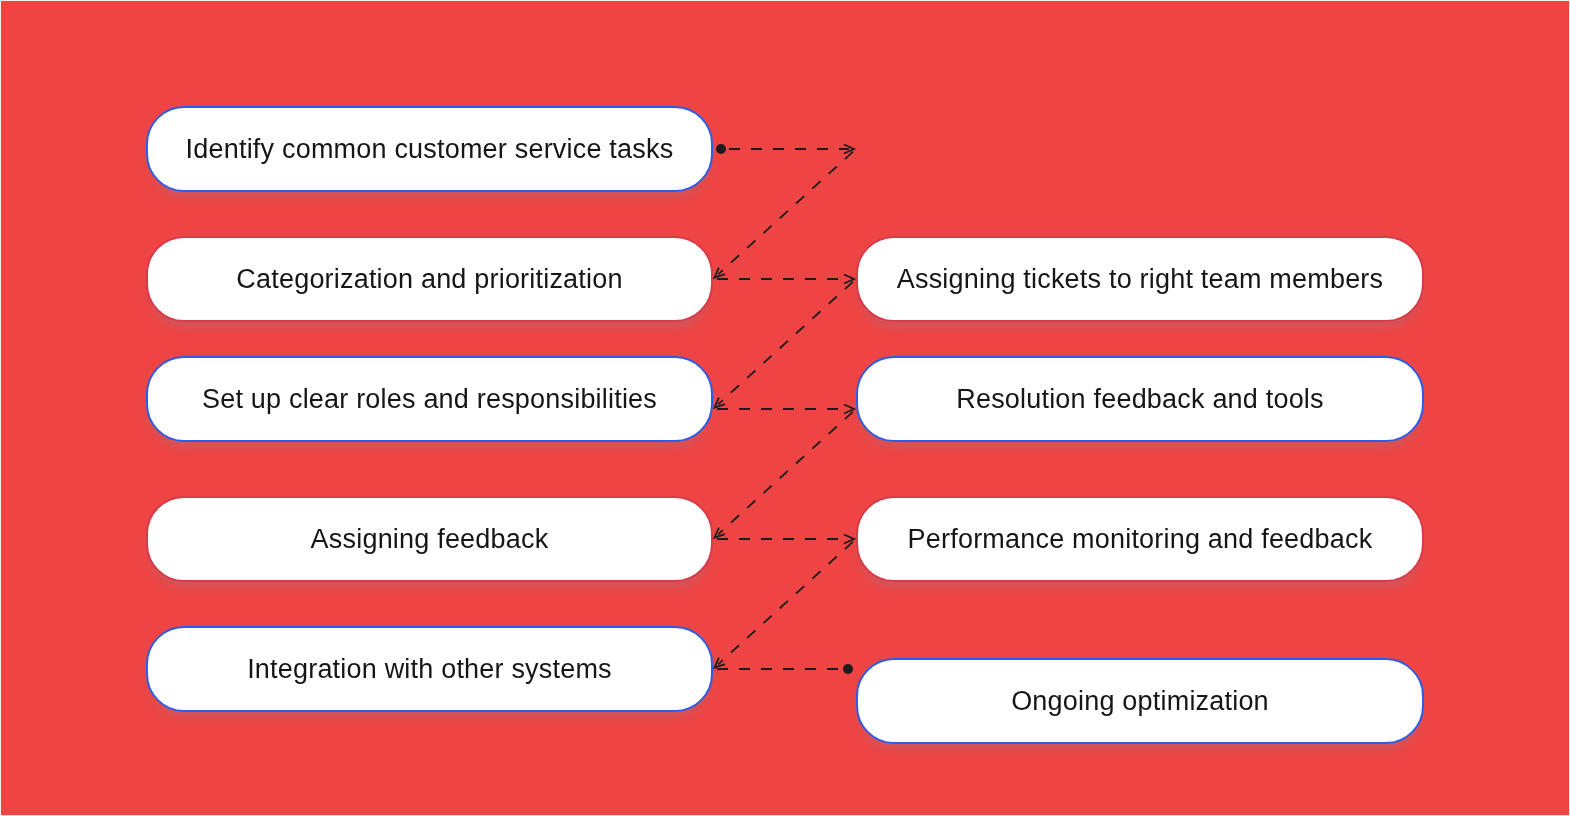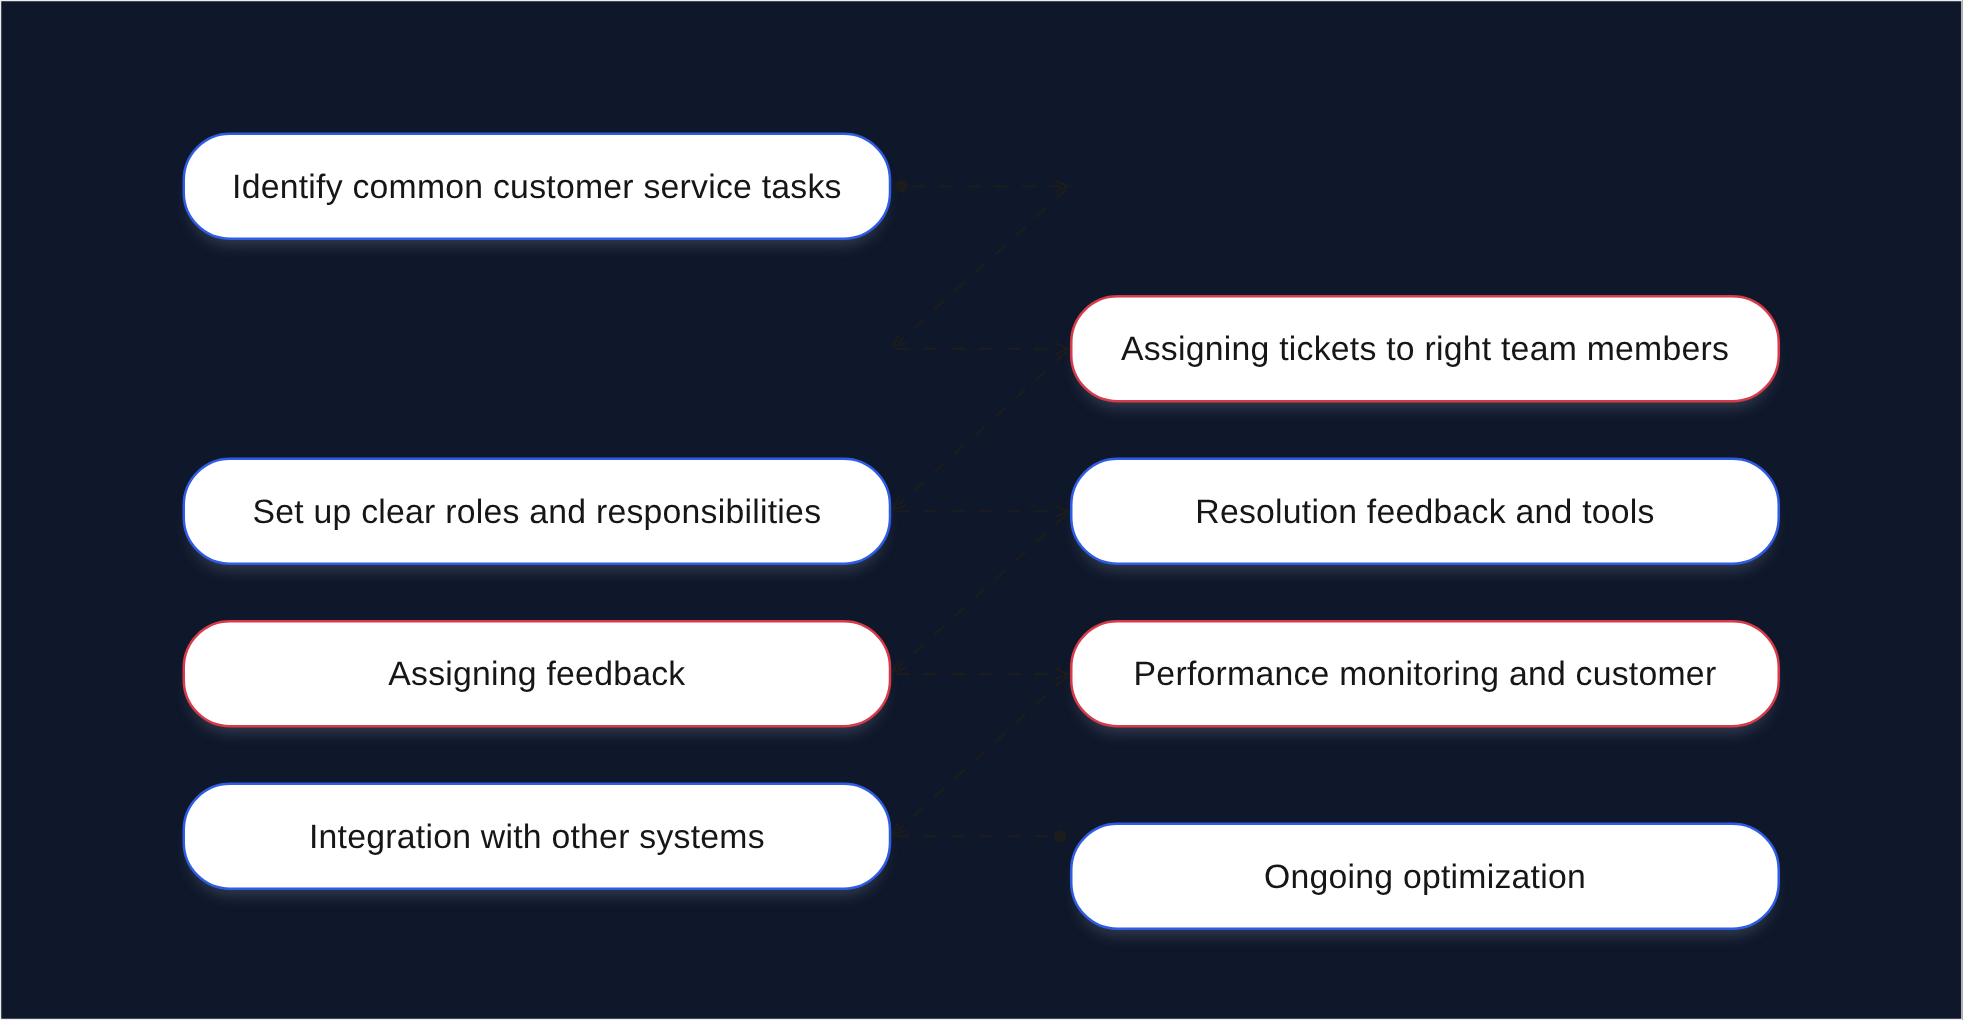--- a/index.html
+++ b/index.html
@@ -1,19 +1,19 @@
 <!DOCTYPE html>
 <html><head>
 <meta charset="utf-8">
 <style>
   html,body{margin:0;padding:0;background:#ffffff;}
   .canvas{
     position:relative;
     width:1570px;height:816px;
-    background:#0f172a;
+    background:#ef4444;
     border:1px solid #ececec;
     box-sizing:border-box;
     overflow:hidden;
     font-family:"Liberation Sans","DejaVu Sans",sans-serif;
   }
   .connector-layer{
     position:absolute;left:0;top:0;width:1570px;height:816px;
     pointer-events:none;
   }
   .box{
@@ -21,21 +21,21 @@
     height:86px;
     border:2px solid #888;
     border-radius:38px;
     background:#ffffff;
     display:flex;align-items:center;justify-content:center;
     box-sizing:border-box;
     box-shadow:0 10px 12px -6px rgba(125,135,155,0.35);
   }
   .box.left{left:145px;width:567px;}
   .box.right{left:855px;width:568px;}
-  .r1{top:105px}.r2{top:235px}.r3{top:365px}.r4{top:495px}.r5{top:625px}
+  .r1{top:105px}.r2{top:235px}.r3{top:355px}.r4{top:495px}.r5{top:625px}
   .box-label{
     font-size:27px;
     font-weight:500;
     color:#161616;
     letter-spacing:0.2px;
     white-space:nowrap;
   }
 </style>
 </head>
 <body>
@@ -60,36 +60,39 @@
       <path d="M 842.9560216565646 542.4853649836552 L 853 538 L 842.9560216565646 533.5146350163448" fill="none" stroke="#1c1c1c" stroke-width="1.8"></path>
       <line x1="852.0402397064162" y1="540.6906911759852" x2="717.1795805137716" y2="663.2912904420258" stroke="#1c1c1c" stroke-width="1.8" stroke-dasharray="11 11"></line>
       <path d="M 717.8946392237721 656.5794421416767 L 713.4798801467919 666.6546544120074 L 723.9290052150693 663.2172447321037" fill="none" stroke="#1c1c1c" stroke-width="1.8"></path>
       <circle cx="847" cy="668" r="5" fill="#1c1c1c"></circle>
       <line x1="716" y1="668" x2="839" y2="668" stroke="#1c1c1c" stroke-width="1.8" stroke-dasharray="11 11"></line>
     </svg>
 
   <div class="box left r1" style="border-color: rgb(47, 92, 229);">
     <span class="box-label">Identify common customer service tasks</span>
   </div>
+  <div class="box left r2" style="border-color: rgb(215, 58, 73);">
+    <span class="box-label">Categorization and prioritization</span>
+  </div>
   <div class="box left r3" style="border-color: rgb(47, 92, 229);">
     <span class="box-label">Set up clear roles and responsibilities</span>
   </div>
   <div class="box left r4" style="border-color: rgb(215, 58, 73);">
     <span class="box-label">Assigning feedback</span>
   </div>
   <div class="box left r5" style="border-color: rgb(47, 92, 229);">
     <span class="box-label">Integration with other systems</span>
   </div>
 
   <div class="box right r2" style="border-color: rgb(215, 58, 73);">
     <span class="box-label">Assigning tickets to right team members</span>
   </div>
   <div class="box right r3" style="border-color: rgb(47, 92, 229);">
     <span class="box-label">Resolution feedback and tools</span>
   </div>
   <div class="box right r4" style="border-color: rgb(215, 58, 73);">
-    <span class="box-label">Performance monitoring and customer</span>
+    <span class="box-label">Performance monitoring and feedback</span>
   </div>
   <div class="box right r5" style="border-color: rgb(47, 92, 229); margin-top: 32px;">
     <span class="box-label">Ongoing optimization</span>
   </div>
 
 </div>
 
 </body></html>

